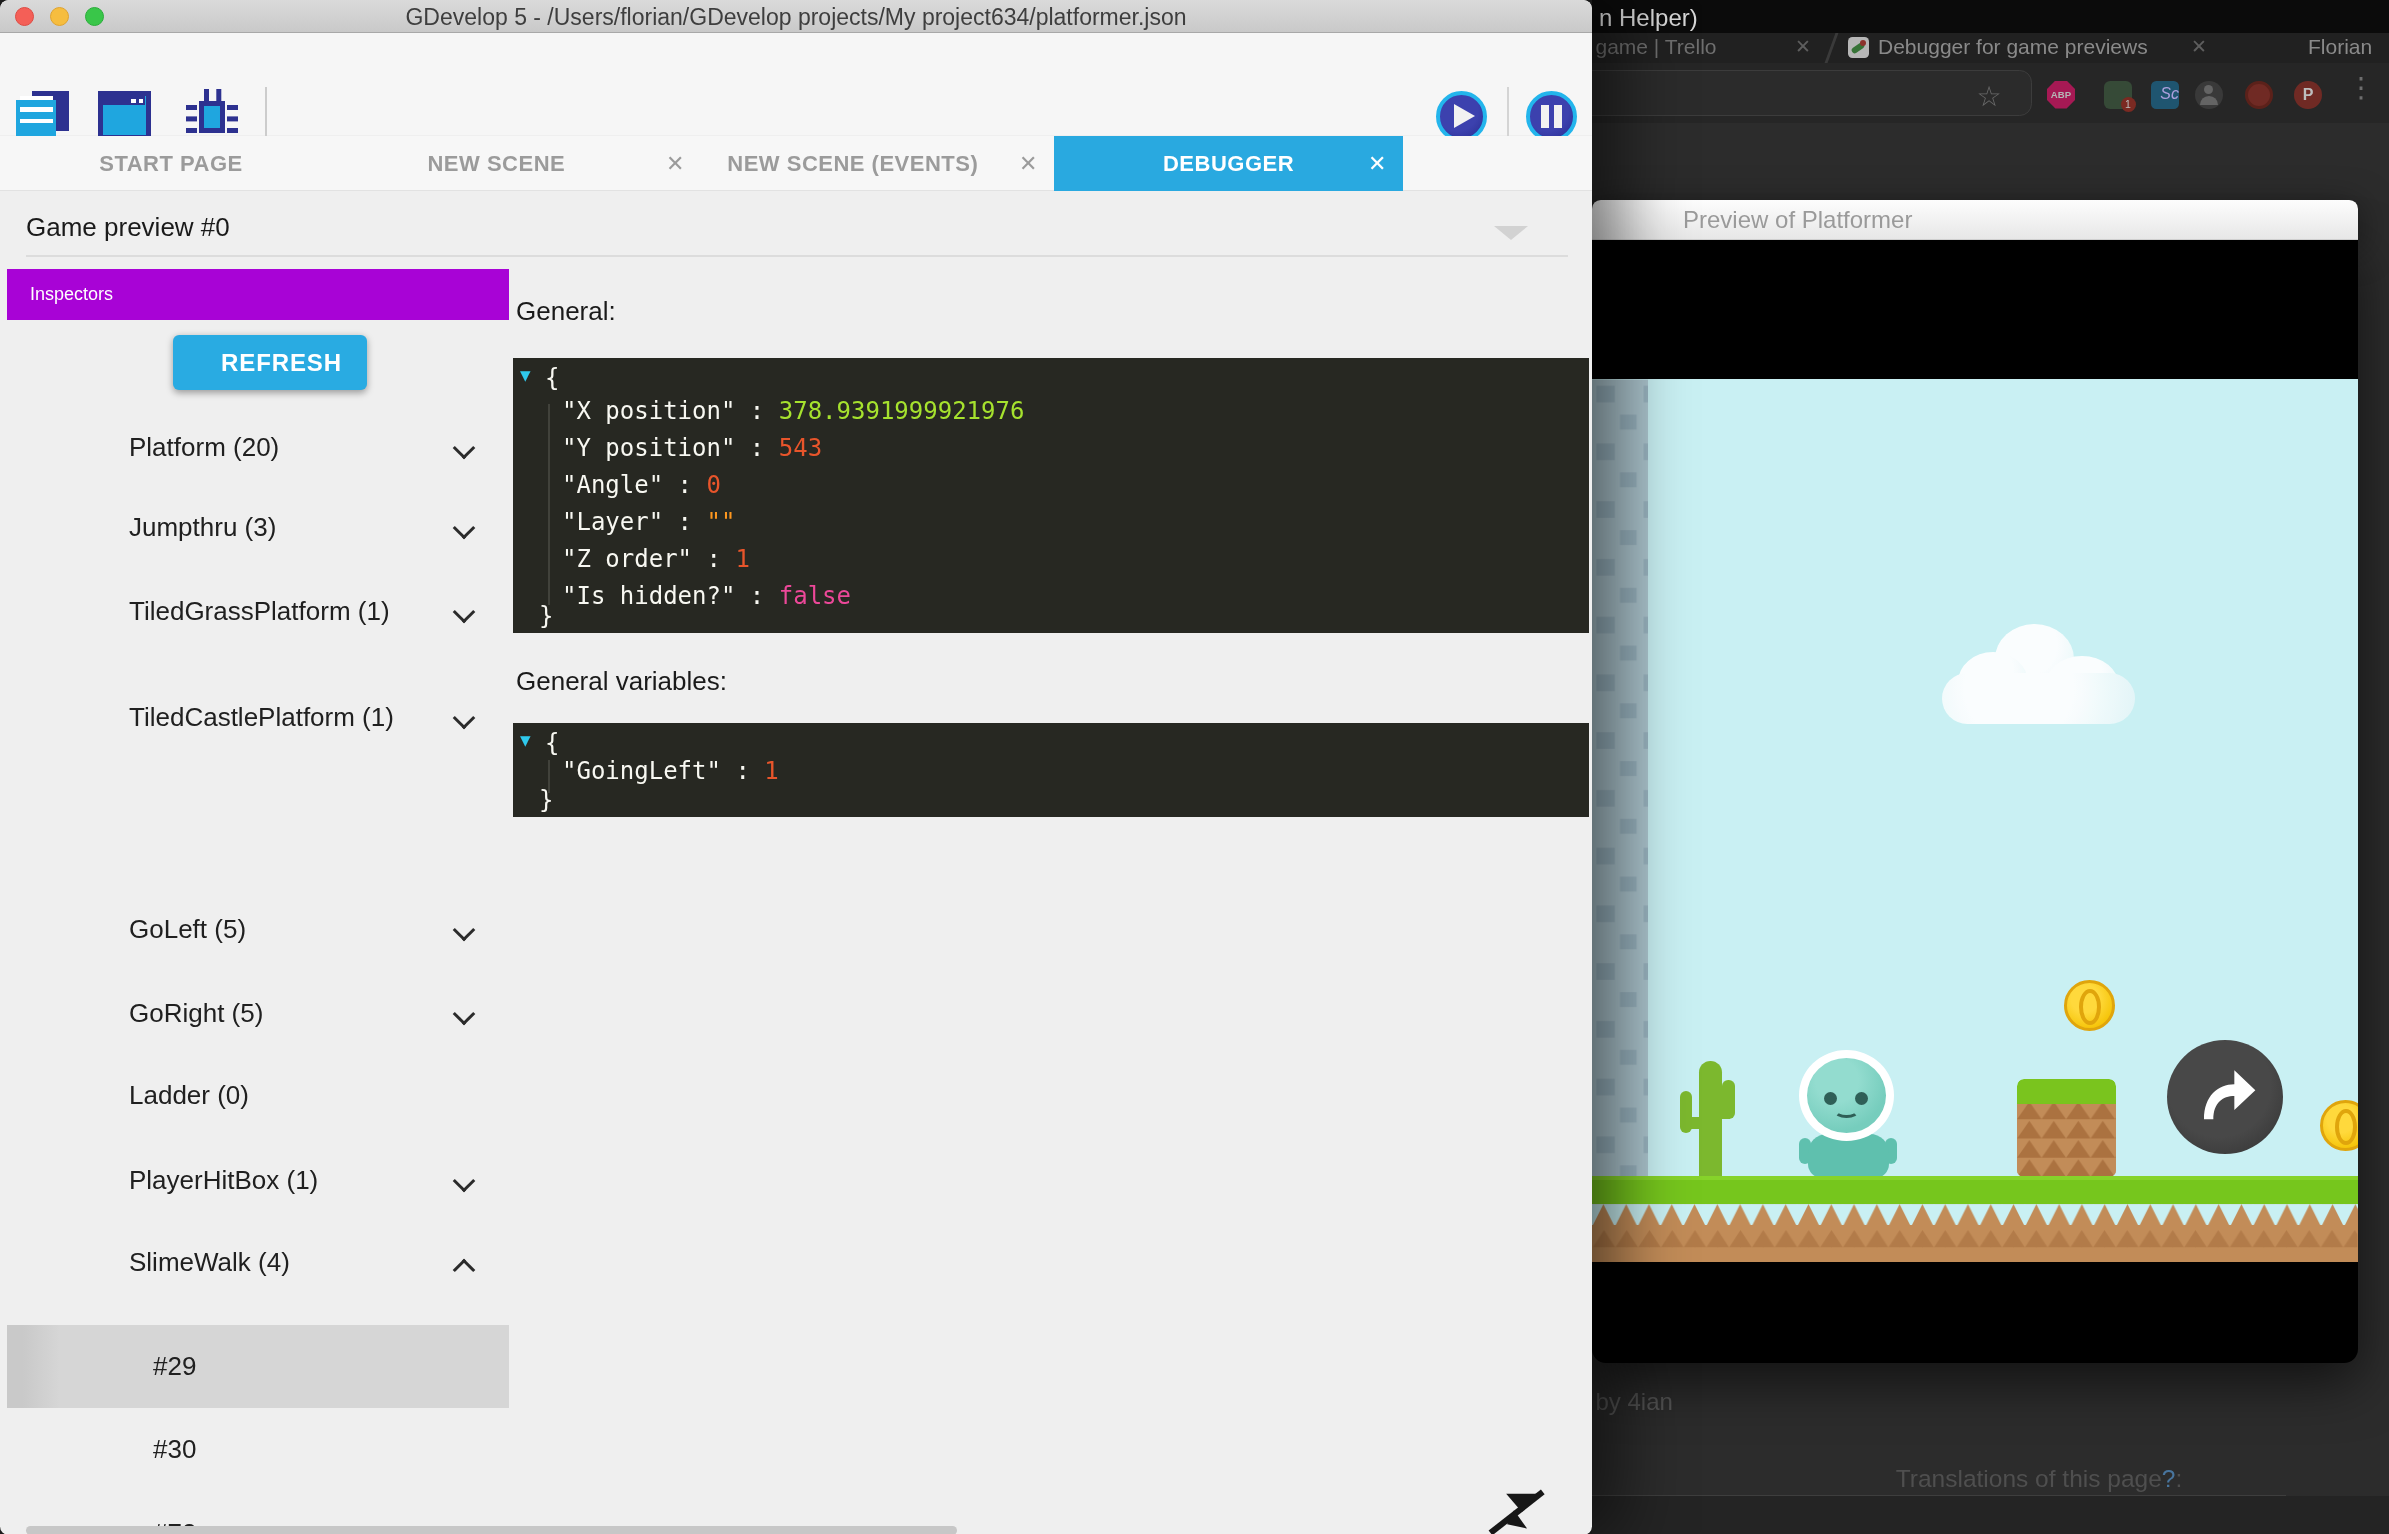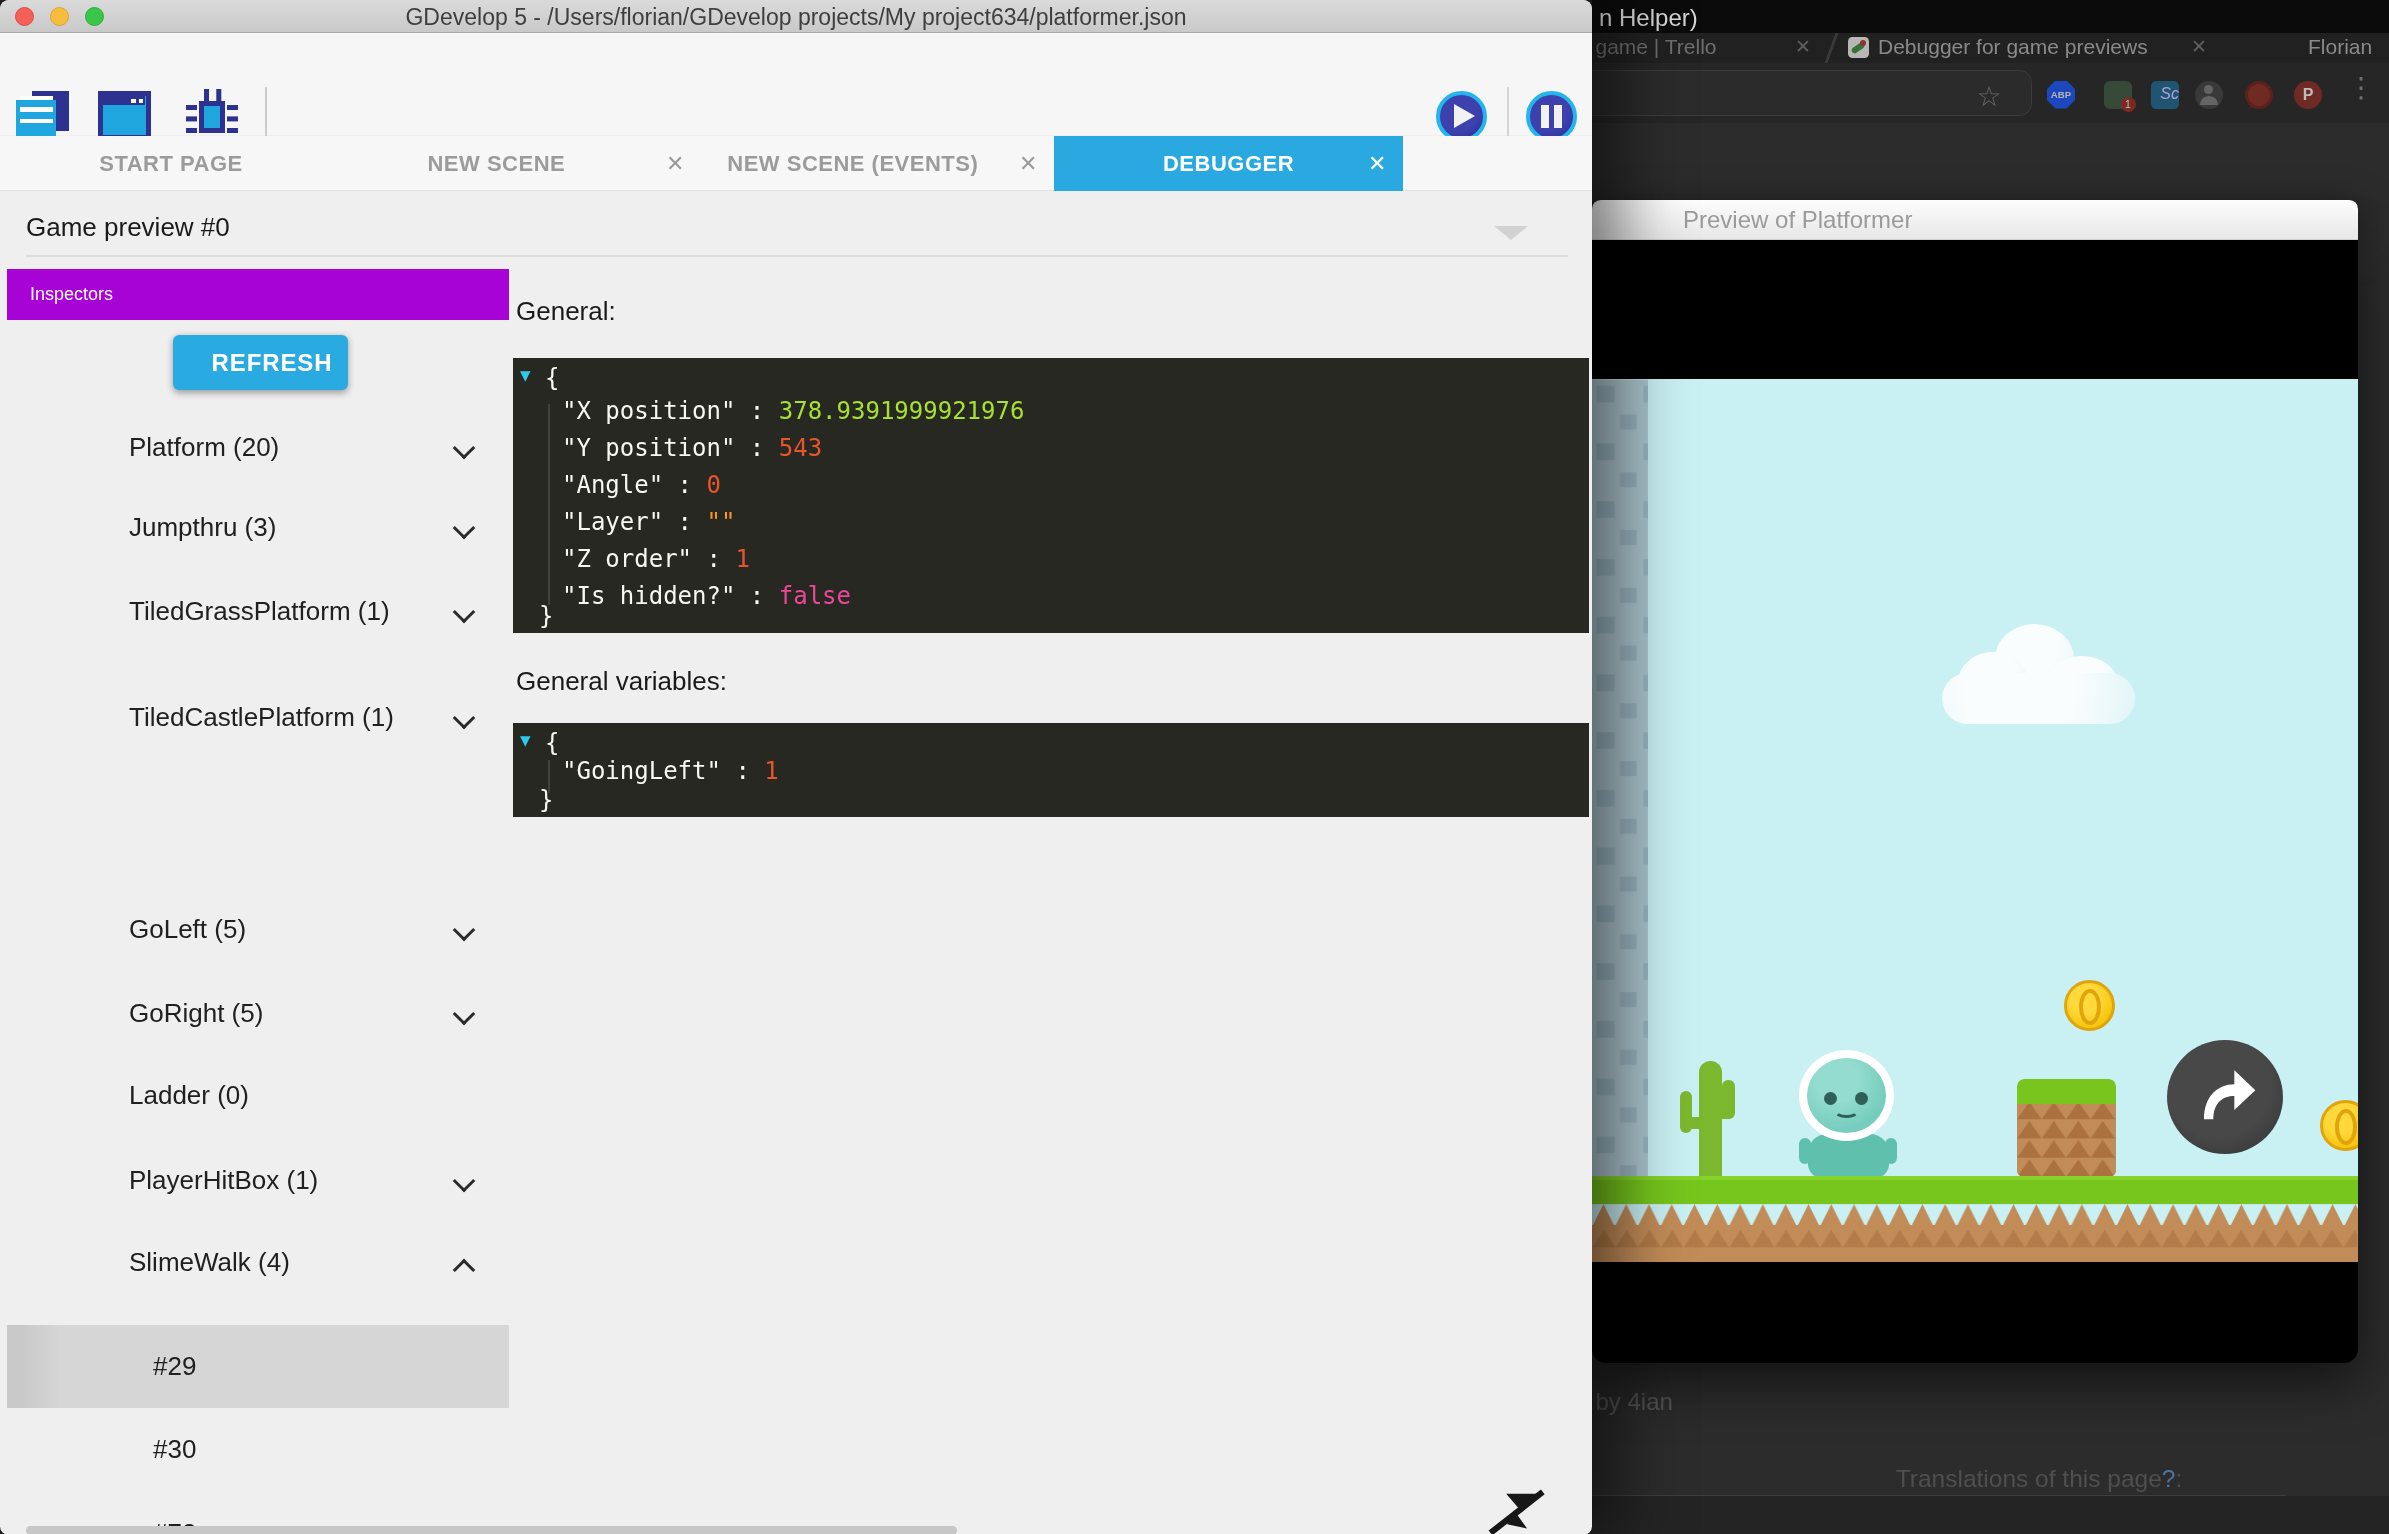--- a/index.html
+++ b/index.html
@@ -18,21 +18,21 @@
   .bg-favicon{position:absolute;left:256px;top:4.4px;width:21px;height:21px;background:#e9e9e9;border-radius:4.4px;opacity:.75;}
   .bg-favicon::before{content:'';position:absolute;left:2.6px;top:8px;width:14px;height:6.1px;background:#3f8f3f;border-radius:3.5px;transform:rotate(-35deg);}
   .bg-favicon::after{content:'';position:absolute;right:2.6px;top:2.6px;width:6.1px;height:6.1px;background:#b03a30;border-radius:50%;}
   .bg-tabrow .t2{position:absolute;left:286px;top:1.8px;color:#8a8a8a;font-size:21px;}
   .bg-tabrow .x2{position:absolute;left:599px;top:1.8px;color:#5e5e5e;font-size:19px;}
   .bg-tabrow .profile{position:absolute;left:716px;top:1.8px;color:#8a8a8a;font-size:21px;}
   .bg-toolbar{position:absolute;left:0;top:63px;width:797px;height:60px;background:#262626;}
   .addressbar{position:absolute;left:-17.5px;top:7px;width:457px;height:46px;border:1.8px solid #3c3c3c;border-radius:12.3px;background:#2b2b2b;}
   .star{position:absolute;left:401px;top:8.8px;color:#6a6a6a;font-size:28px;}
   .ext{position:absolute;top:17.5px;width:28px;height:28px;opacity:.85;}
-  .ext-abp{left:455px;background:#1d4ed8;clip-path:polygon(30% 0,70% 0,100% 30%,100% 70%,70% 100%,30% 100%,0 70%,0 30%);color:#cfcfcf;font-size:9.6px;font-weight:bold;text-align:center;line-height:28px;}
+  .ext-abp{left:455px;background:#be185d;clip-path:polygon(30% 0,70% 0,100% 30%,100% 70%,70% 100%,30% 100%,0 70%,0 30%);color:#cfcfcf;font-size:9.6px;font-weight:bold;text-align:center;line-height:28px;}
   .ext-onetab{left:512px;background:#39513a;border-radius:6.1px;}
   .ext-onetab .badge{position:absolute;right:-3.5px;bottom:-3.5px;width:15px;height:15px;background:#8a2b22;color:#d8d8d8;border-radius:50%;font-size:10.5px;text-align:center;line-height:15px;}
   .ext-sc{left:559px;background:#1e5e7e;border-radius:5.3px;color:#c4b5fd;font-style:italic;font-size:16px;text-align:right;line-height:26px;}
   .ext-person{left:603px;background:#3d3d3d;border-radius:50%;}
   .ext-person::before{content:'';position:absolute;left:8.8px;top:4.4px;width:9.6px;height:9.6px;background:#6f6f6f;border-radius:50%;}
   .ext-person::after{content:'';position:absolute;left:5.3px;top:15px;width:17.5px;height:9.6px;background:#6f6f6f;border-radius:8.8px 8.8px 0 0;}
   .ext-ball{left:653px;background:#7e2b24;border-radius:50%;border:3.5px solid #652119;}
   .ext-p{left:702px;background:#7e2b24;border-radius:50%;color:#d8d8d8;font-weight:bold;font-size:16px;text-align:center;line-height:28px;}
   .dots{position:absolute;left:755px;top:10.5px;color:#6e6e6e;font-size:28px;line-height:28px;}
   .bg-content{position:absolute;left:0;top:123px;width:797px;height:1412px;background:#2c2c2c;}
@@ -131,21 +131,21 @@
   .tab3{left:1054px;width:349px;background:#29a9e0;color:#ffffff;}
   .tab3 .x{color:#ffffff;}
   .tab1 .lbl,.tab2 .lbl{width:86%;}
 
   .preview-title{position:absolute;left:26px;top:212px;font-size:26px;color:#1a1a1a;}
   .preview-caret{position:absolute;left:1494px;top:226px;width:0;height:0;border-left:17.5px solid transparent;border-right:17.5px solid transparent;border-top:14px solid #d2d2d2;}
   .preview-divider{position:absolute;left:26px;top:255px;width:1542px;height:1.8px;background:#dcdcdc;}
 
   .inspectors{position:absolute;left:7px;top:269px;width:502px;height:51px;background:#a803d6;}
   .inspectors .lbl{position:absolute;left:23px;line-height:51px;color:#ffffff;font-size:18px;}
-  .refresh{position:absolute;left:173px;top:335px;width:175px;height:55px;background:#29abe2;border-radius:6.1px;box-shadow:0 2.6px 7px rgba(0,0,0,.35);color:#ffffff;font-size:24px;font-weight:bold;letter-spacing:0.9px;text-align:center;line-height:55px;padding-left:23px;}
+  .refresh{position:absolute;left:173px;top:335px;width:194px;height:55px;background:#29abe2;border-radius:6.1px;box-shadow:0 2.6px 7px rgba(0,0,0,.35);color:#ffffff;font-size:24px;font-weight:bold;letter-spacing:0.9px;text-align:center;line-height:55px;padding-left:23px;}
 
   .obj-row{position:absolute;left:7px;width:502px;min-height:53px;}
   .obj-row .lbl{position:absolute;left:122px;top:0;width:289px;font-size:26px;line-height:39px;color:#202020;}
   .chev{position:absolute;right:37px;top:12.3px;width:16px;height:16px;border-right:3.5px solid #2b2b2b;border-bottom:3.5px solid #2b2b2b;transform:rotate(45deg);}
   .chev.up{top:19px;transform:rotate(-135deg);}
   .inst-row{position:absolute;left:7px;width:502px;height:83px;font-size:26px;color:#202020;line-height:83px;}
   .inst-row .lbl{padding-left:146px;}
   .inst-row.selected{background:linear-gradient(90deg,#c9c9c9 0 16px,#d6d6d6 53px);}
   .hscroll{position:absolute;left:26px;top:1526px;width:931px;height:8.8px;border-radius:4.4px;background:#c7c7c7;}
 

